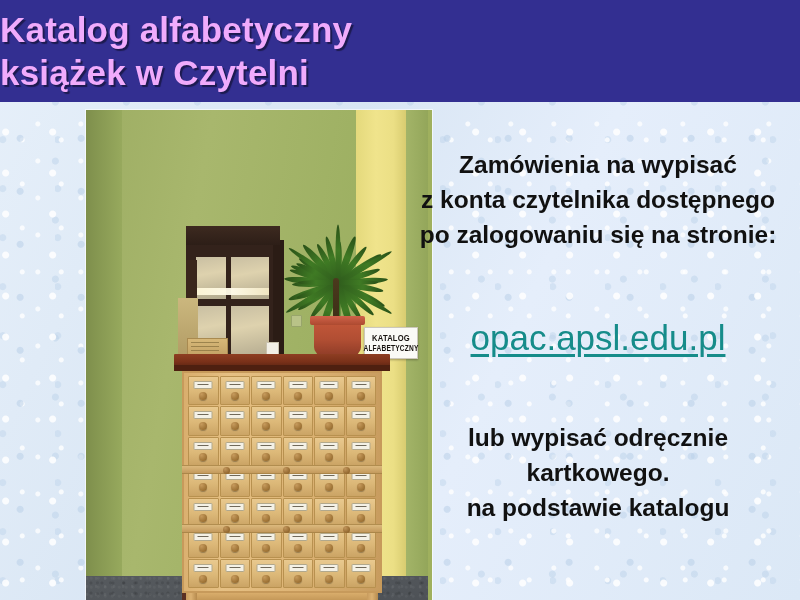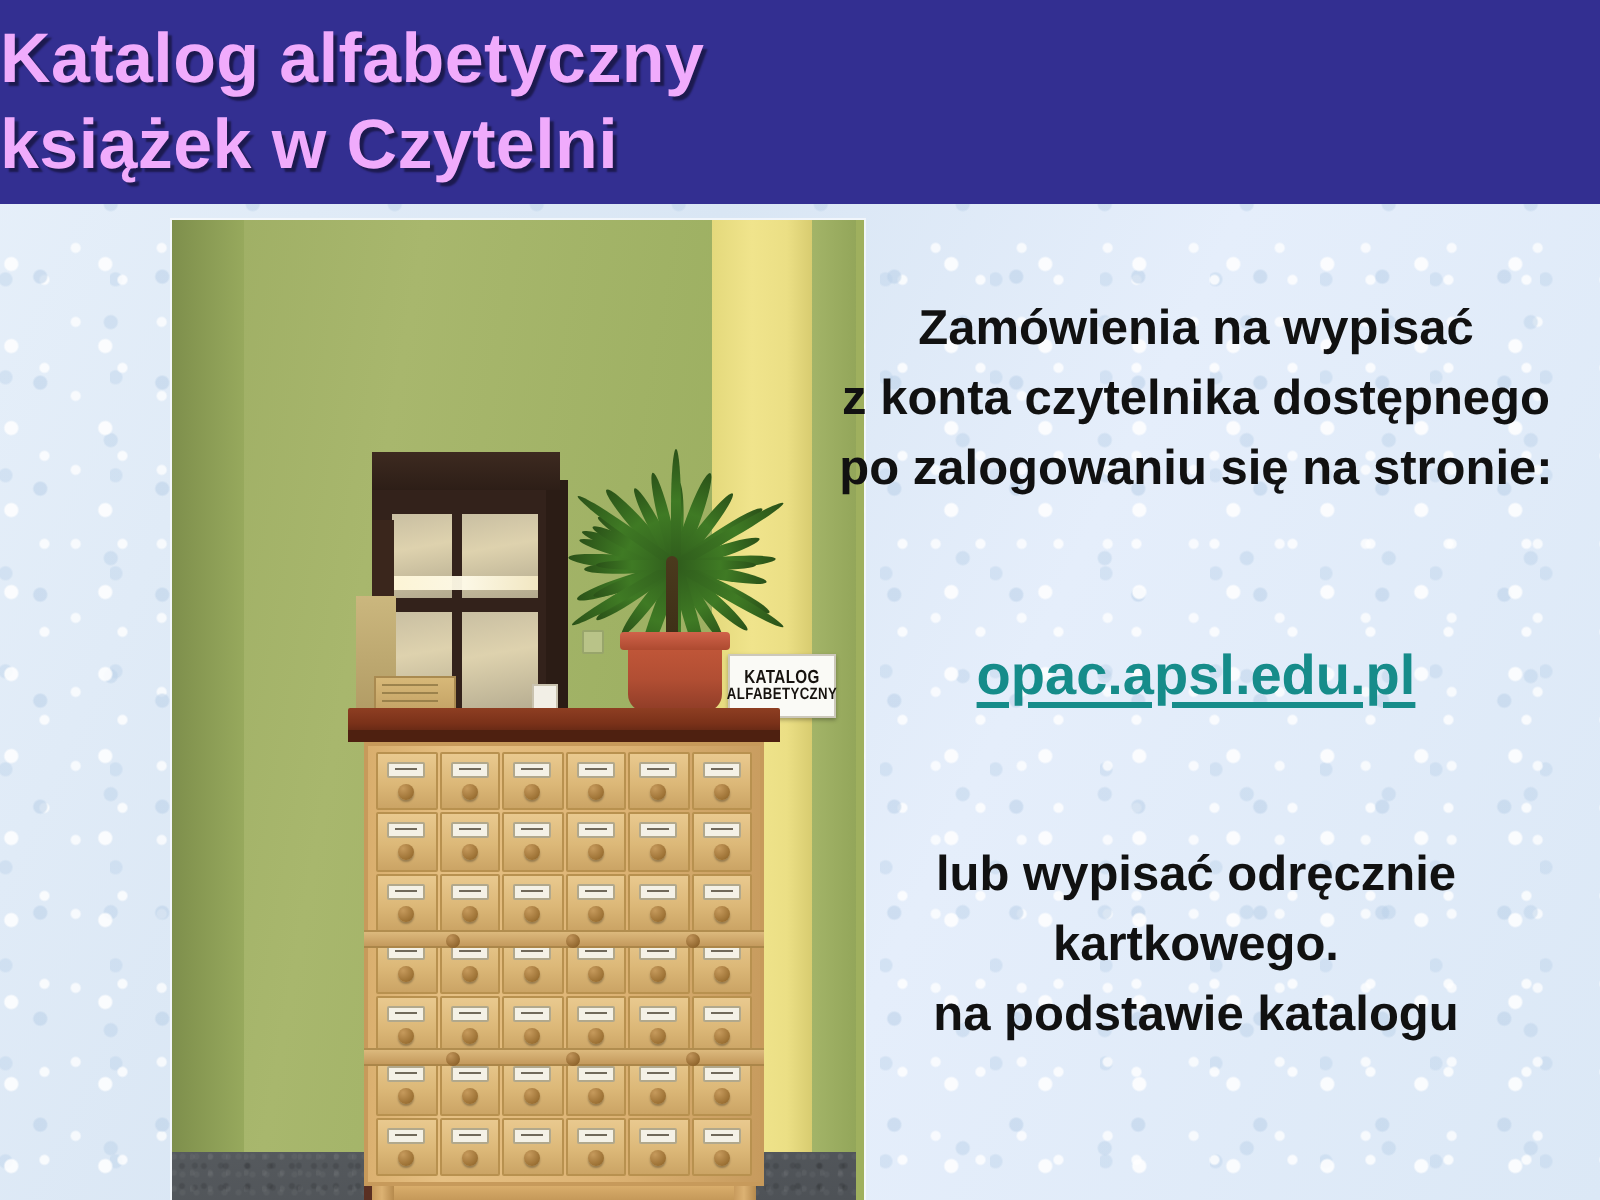--- a/index.html
+++ b/index.html
@@ -400,22 +400,22 @@
   .link-wrap {
     position: absolute;
     left: 0;
     top: 207px;
     width: 404px;
     text-align: center;
   }
   .link {
     color: #168c8a;
     font-family: "Liberation Sans", sans-serif;
-    font-weight: bold;
-    font-size: 28px;
+    font-weight: normal;
+    font-size: 35px;
     line-height: 42px;
     text-decoration: underline;
     text-decoration-thickness: 3px;
     text-underline-offset: 4px;
     white-space: nowrap;
     cursor: pointer;
     margin-top: 33px;
   }
 
   .para-bottom {

